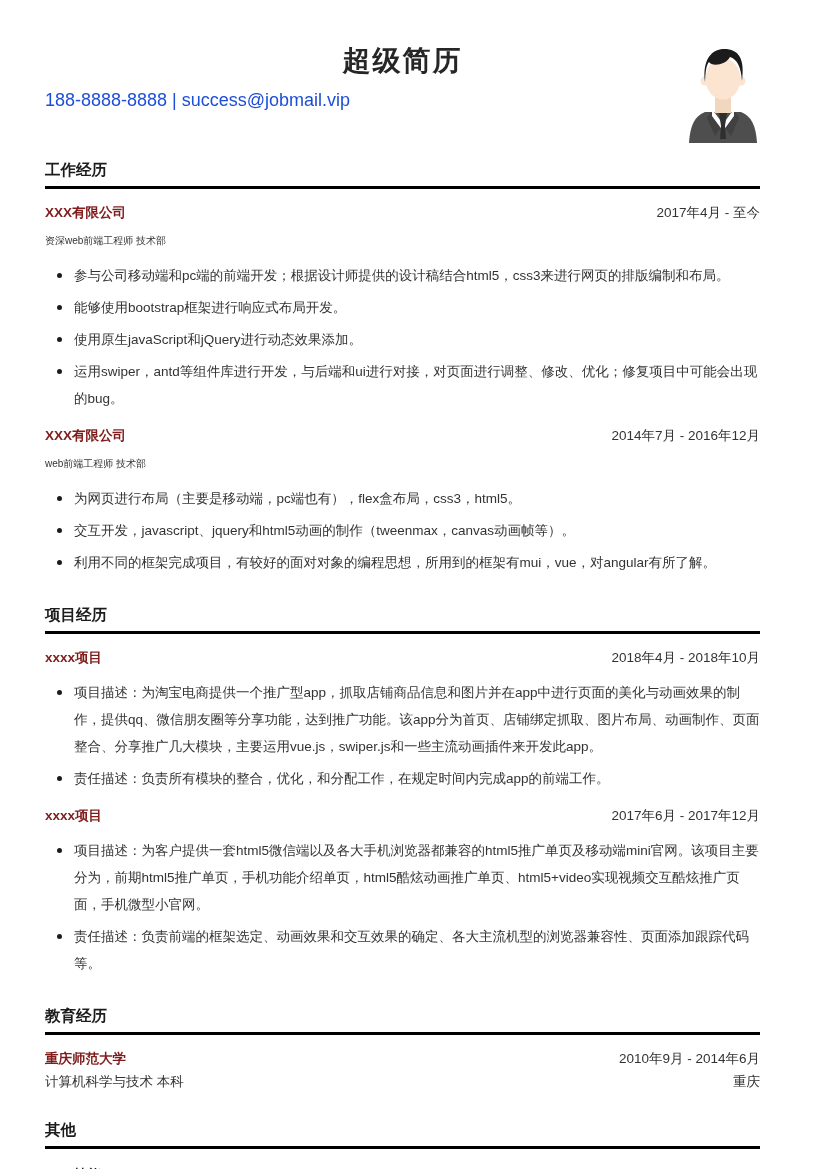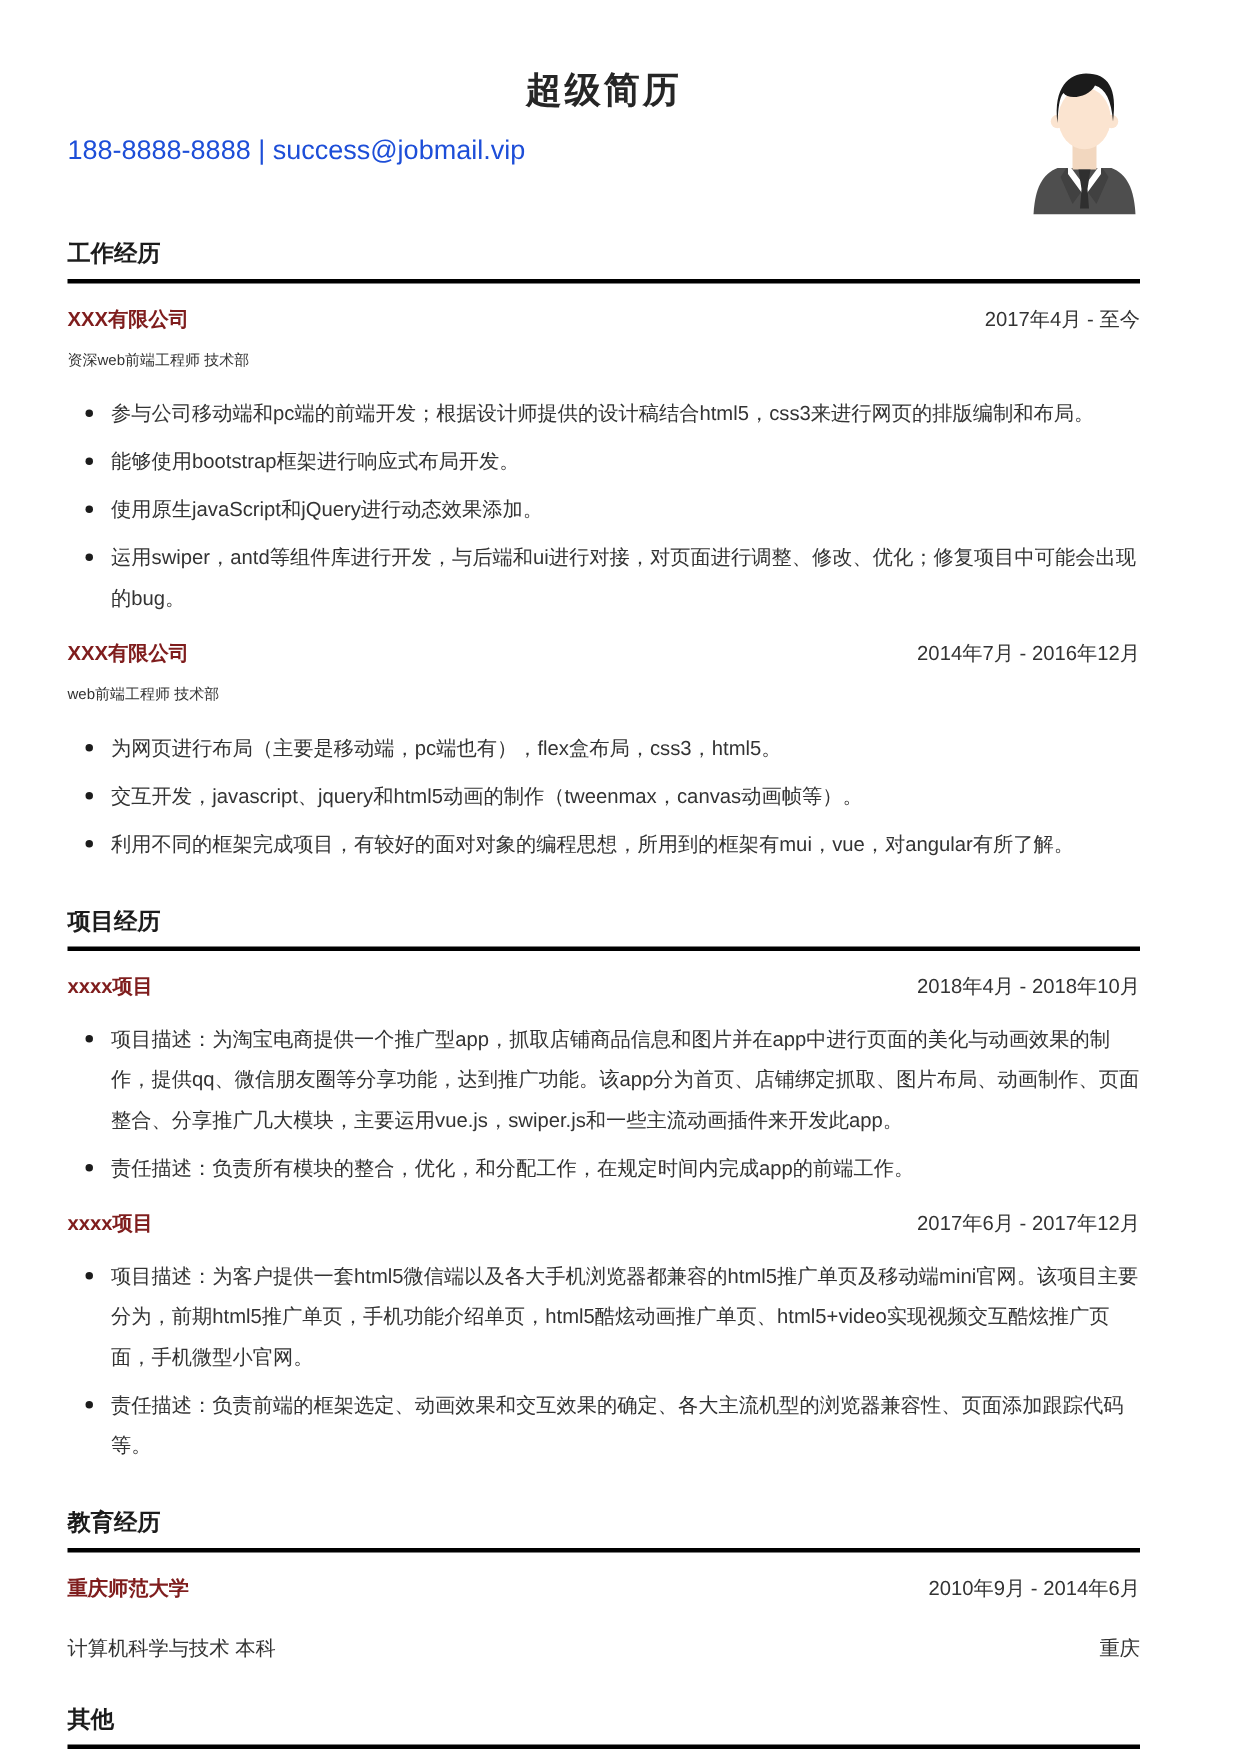--- a/index.html
+++ b/index.html
@@ -11,21 +11,21 @@
     background: #ffffff;
     font-family: "Liberation Sans", "DejaVu Sans", sans-serif;
     color: #333333;
     padding: 46px 66px 0 45px;
     overflow: hidden;
   }
   
   .header { position: relative; }
   .title {
     text-align: center;
-    font-size: 24px;
+    font-size: 28px;
     font-weight: bold;
     color: #262626;
     letter-spacing: 2px;
     line-height: 30px;
   }
   .contact {
     text-align: left;
     font-size: 18px;
     color: #1d4ed8;
     margin-top: 15px;
@@ -173,21 +173,21 @@
       </ul>
     </div>
   </div>
 
   <div class="section">
     <div class="section-title">教育经历</div>
     <div class="entry-head">
       <span class="left">重庆师范大学</span>
       <span class="right">2010年9月 - 2014年6月</span>
     </div>
-    <div class="entry-head plain" style="margin-top:22px;">
+    <div class="entry-head plain" style="margin-top:5px;">
       <span class="left">计算机科学与技术 本科</span>
       <span class="right">重庆</span>
     </div>
   </div>
 
   <div class="section">
     <div class="section-title">其他</div>
     <ul class="bullets">
       <li>
         <span class="item-label block">技能：</span>

